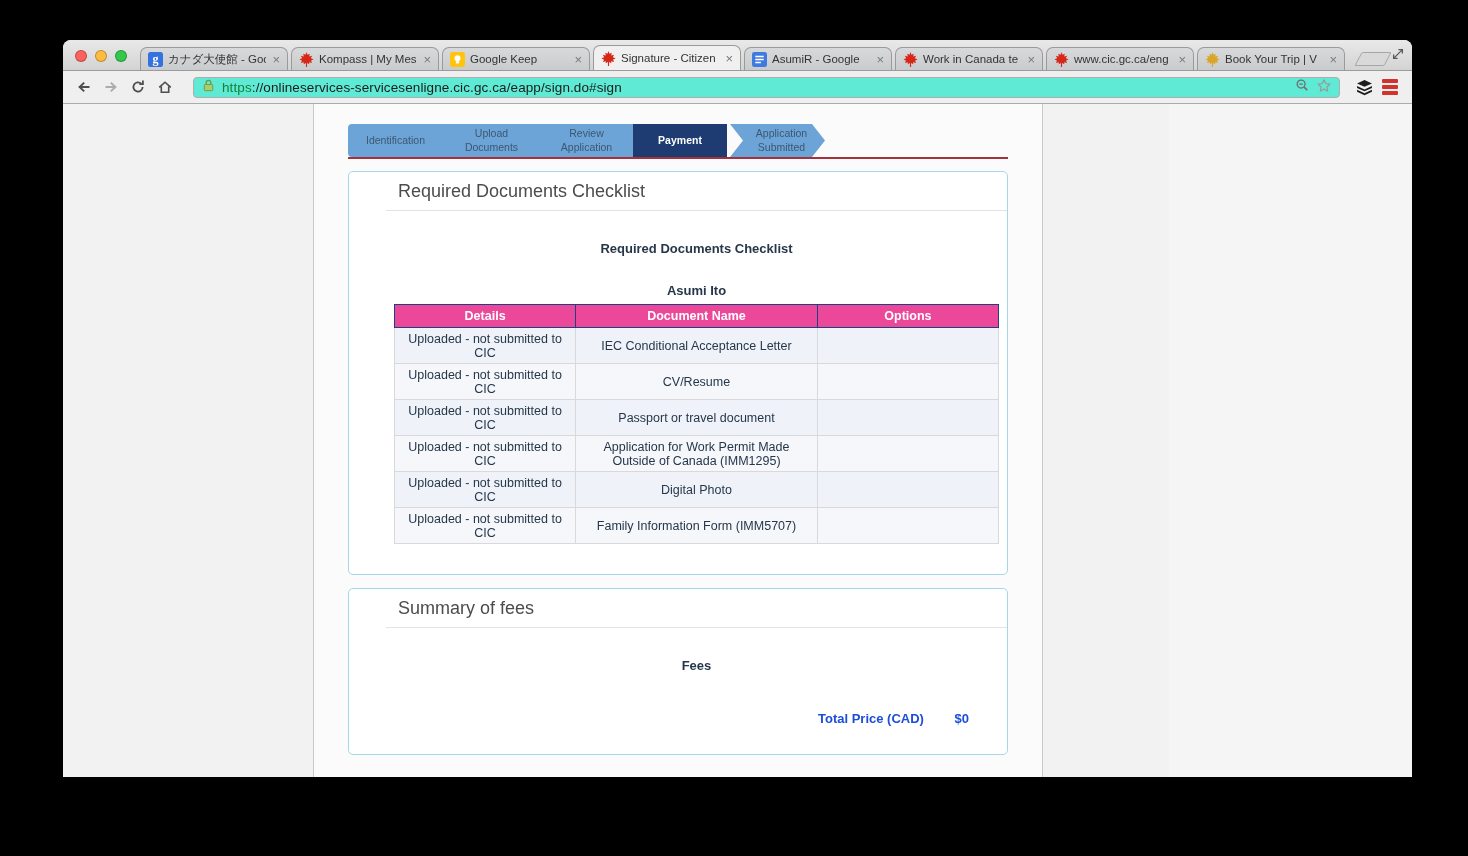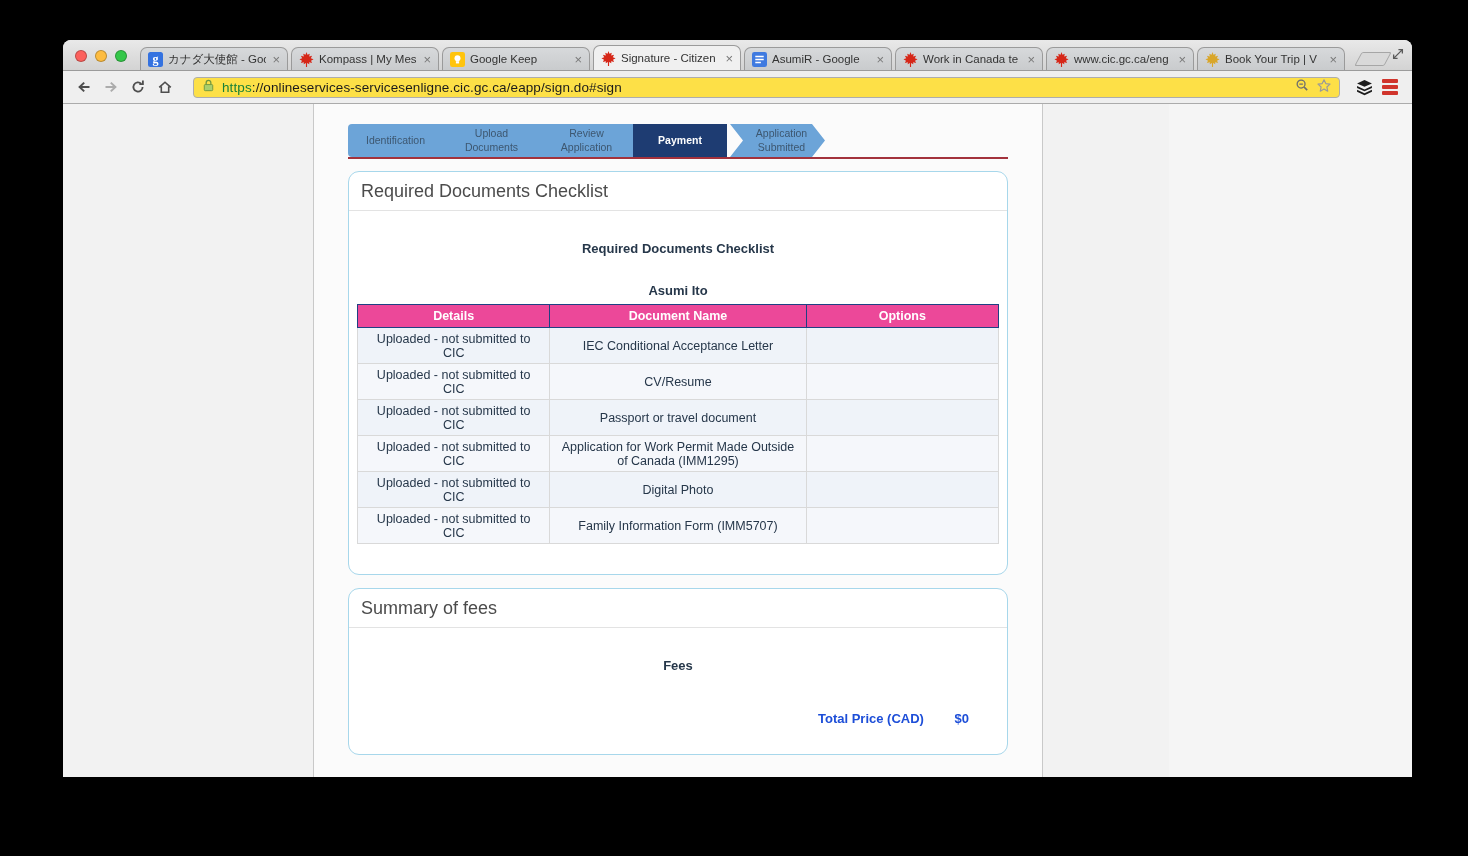--- a/index.html
+++ b/index.html
@@ -42,21 +42,21 @@
     background:#D9D9D9; border:1px solid #A6A6A6; border-radius:2px;
   }
   .fullscreen-btn { position:absolute; right:7px; top:7px; }
   
   .toolbar {
     height:33px; background:#EFEFEF; border-bottom:1px solid #ABABAB;
     display:flex; align-items:center; padding:0 14px 0 12px; gap:9px;
   }
   .navbtn { width:18px; height:17px; display:flex; align-items:center; justify-content:center; }
   .urlbar {
-    flex:1; height:21px; margin:0 6px 0 10px; background:#fde047;
+    flex:1; height:21px; margin:0 6px 0 10px; background:#5eead4;
     border:1px solid #ADADAD; border-radius:4px;
     display:flex; align-items:center; padding:0 7px; gap:6px;
     font-size:13.5px; color:#1B1B1B; overflow:hidden;
   }
   .url-text { flex:1; white-space:nowrap; overflow:hidden; letter-spacing:.1px; }
   .url-scheme { color:#188038; }
   .hamburger { display:flex; flex-direction:column; gap:2.5px; }
   .hamburger i { display:block; width:16px; height:3.4px; background:#D0342C; border-radius:1px; }
   
   .content { position:relative; height:673px; background:#F2F2F2; overflow:hidden; }
@@ -77,21 +77,21 @@
   .step.s2 { width:97px; } .step.s3 { width:93px; }
   .step.s4 { width:94px; background:#1E3C72; color:#fff; font-weight:bold; }
   .step.s5 {
     width:95px; margin-left:3px; padding-left:14px;
     clip-path:polygon(0 0, calc(100% - 13px) 0, 100% 50%, calc(100% - 13px) 100%, 0 100%, 13px 50%);
   }
   
   h1.page-title { font-size:23px; color:#3C3C3C; margin:16px 0 7px; font-weight:bold; }
   .red-rule { height:2px; background:#A3323C; border:none; margin:0 0 12px; }
   
-  .panel { background:#fff; border:1px solid #A7D7EB; border-radius:11px; margin-bottom:13px; overflow:hidden; }
+  .panel { background:#fff; border:1px solid #A7D7EB; border-radius:5px; margin-bottom:13px; overflow:hidden;padding-left:37px; }
   .panel-header { font-size:18px; color:#4C4C4C; padding:9px 12px 8px; border-bottom:1px solid #E3E3E3; }
   .panel-body { padding:16px 8px 30px; }
   .tbl-title { text-align:center; font-weight:bold; font-size:13px; color:#26374A; margin:14px 0 0; }
   .applicant { text-align:center; font-weight:bold; font-size:13px; color:#26374A; margin:27px 0 5px; }
   table.data { width:100%; border-collapse:collapse; font-size:12.5px; margin-top:6px; }
   table.data th {
     background:#ec4899; color:#fff; font-weight:bold; padding:4px 6px;
     border:1px solid #1F4183; border-left:1px solid rgba(255,255,255,.45); text-align:center;
   }
   table.data th:first-child { border-left:1px solid #1F4183; }

